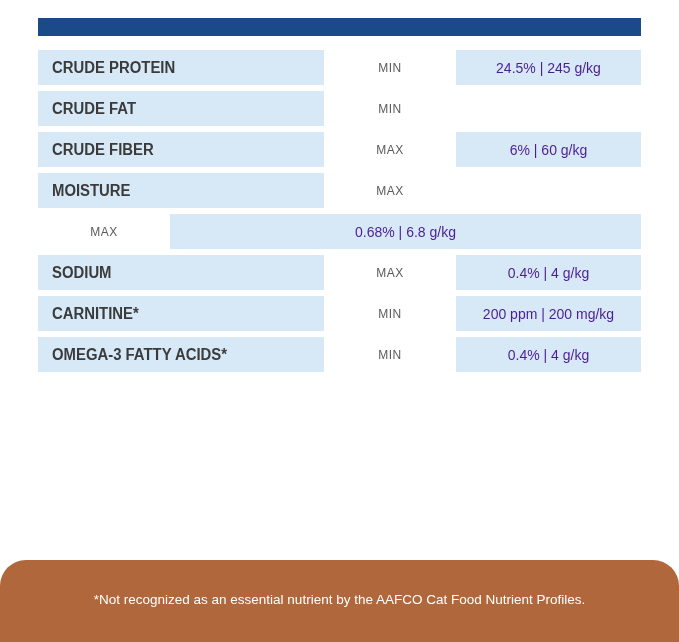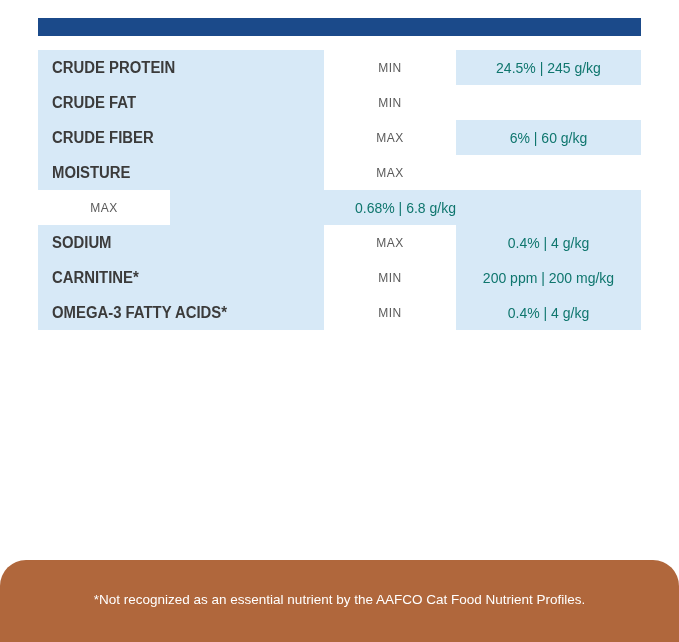--- a/index.html
+++ b/index.html
@@ -40,21 +40,21 @@
   }
   .blue-bar {
     margin: 18px 38px 0 38px;
     height: 18px;
     background: #1b4a8a;
   }
   .table {
     margin: 14px 38px 0 38px;
     display: flex;
     flex-direction: column;
-    gap: 0;
+    gap: 6px;
   }
   .row {
     display: flex;
     align-items: stretch;
     height: 35px;
   }
   .cell-name {
     flex: 0 0 286px;
     background: #d7e9f7;
     display: flex;
@@ -88,21 +88,21 @@
   .cell-value {
     flex: 1 1 auto;
     background: #d7e9f7;
     display: flex;
     align-items: center;
     justify-content: center;
   }
   .cell-value span {
     font-family: "Liberation Sans", sans-serif;
     font-size: 14px;
-    color: #0f766e;
+    color: #4c1d95;
   }
   .footer {
     position: absolute;
     left: 0;
     bottom: 0;
     width: 679px;
     height: 100px;
     background: #b0673c;
     border-top-left-radius: 26px;
     border-top-right-radius: 26px;

